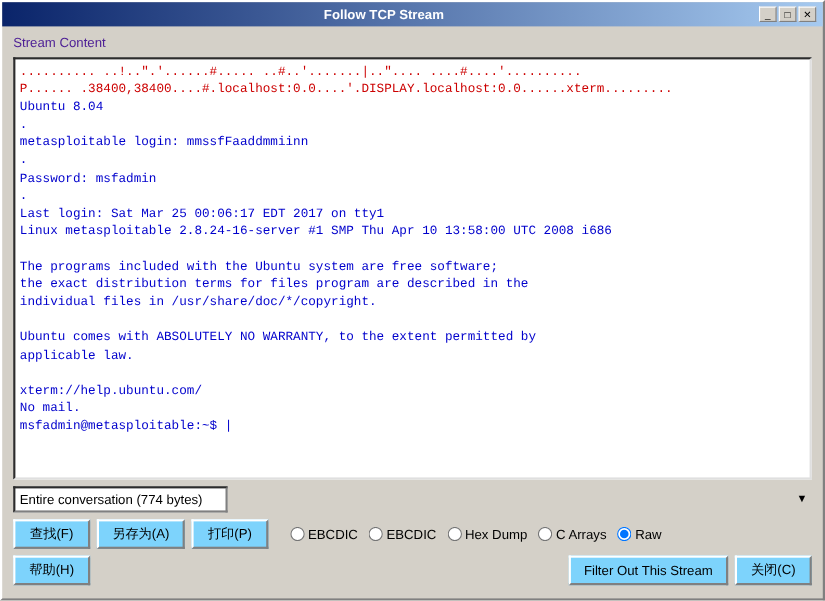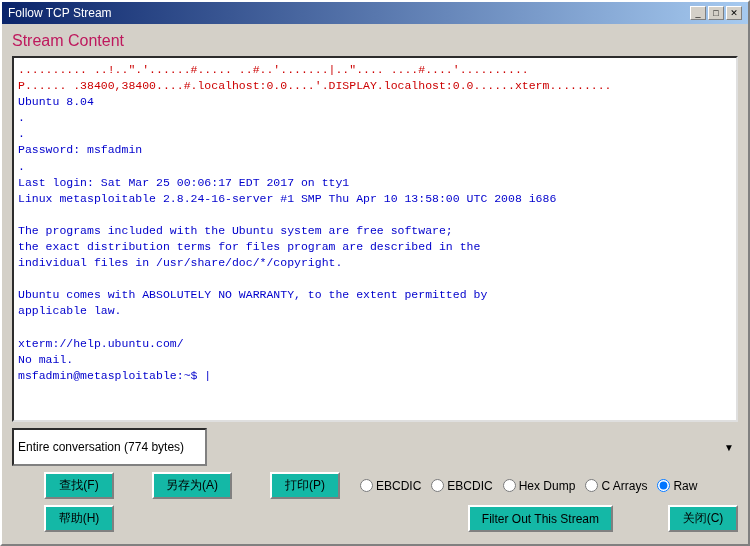--- a/index.html
+++ b/index.html
@@ -25,24 +25,24 @@
       background: linear-gradient(to right, #0a246a, #a6caf0);
       color: white;
       padding: 3px 6px;
       display: flex;
       align-items: center;
       justify-content: space-between;
       height: 22px;
       flex-shrink: 0;
     }
     .title-bar-text {
-      font-weight: normal;
-      font-size: 12px;
-      flex: 1;
-      text-align: left;
+      font-weight: bold;
+      font-size: 12px;
+      flex: 1;
+      text-align: center;
     }
     .title-bar-buttons {
       display: flex;
       gap: 2px;
     }
     .title-btn {
       width: 16px;
       height: 14px;
       background: #d4d0c8;
       border: 1px solid #808080;
@@ -56,22 +56,22 @@
       color: #000;
     }
     .content-area {
       padding: 8px 10px;
       flex: 1;
       display: flex;
       flex-direction: column;
       gap: 6px;
     }
     .stream-label {
-      font-size: 16px;
-      color: #be185d;
+      font-size: 12px;
+      color: #4c1d95;
     }
     .stream-content {
       flex: 1;
       background: white;
       border: 2px inset #808080;
       border-top-color: #808080;
       border-left-color: #808080;
       border-right-color: #dfdfdf;
       border-bottom-color: #dfdfdf;
       overflow: auto;
@@ -81,21 +81,21 @@
       line-height: 1.4;
     }
     .line-red { color: #cc0000; }
     .line-blue { color: #0000cc; }
     .dropdown-row {
       display: flex;
       align-items: center;
     }
     .dropdown-select {
       flex: 1;
-      height: 38px;
+      height: 24px;
       background: white;
       border: 2px inset #808080;
       font-size: 12px;
       padding: 0 4px;
       appearance: none;
       -webkit-appearance: none;
       cursor: pointer;
       padding-right: 20px;
       position: relative;
     }
@@ -126,46 +126,45 @@
       align-items: center;
       gap: 3px;
       font-size: 12px;
       cursor: pointer;
     }
     .radio-label input[type="radio"] {
       margin: 0;
       cursor: pointer;
     }
     .win-btn {
-      background: #14b8a6;
+      background: #7dd3fc;
       border: 2px solid;
       border-top-color: #ffffff;
       border-left-color: #ffffff;
       border-right-color: #808080;
       border-bottom-color: #808080;
       padding: 3px 12px;
       font-size: 12px;
       cursor: pointer;
       min-width: 70px;
       text-align: center;
-      margin-left: 32px;
     }
     .bottom-row {
       display: flex;
       align-items: center;
       justify-content: space-between;
       padding-bottom: 4px;
     }
     .bottom-left {
       display: flex;
       gap: 6px;
     }
     .bottom-right {
       display: flex;
-      gap: 23px;
+      gap: 6px;
     }
   </style>
 </head>
 <body>
 
 <div class="window">
 
   <div class="title-bar">
     <div class="title-bar-text">Follow TCP Stream</div>
     <div class="title-bar-buttons">
@@ -176,20 +175,21 @@
   </div>
 
   <div class="content-area">
     <div class="stream-label">Stream Content</div>
 
     <div class="stream-content" id="stream-box">
     <div class="line-red">.......... ..!..".'......#..... ..#..'.......|..".... ....#....'..........</div>
         <div class="line-red">P...... .38400,38400....#.localhost:0.0....'.DISPLAY.localhost:0.0......xterm.........</div>
         <div class="line-blue">Ubuntu 8.04</div>
         <div class="line-blue">.</div>
+        <div class="line-blue">metasploitable login: mmssfFaaddmmiinn</div>
         <div class="line-blue">.</div>
         <div class="line-blue">Password: msfadmin</div>
         <div class="line-blue">.</div>
         <div class="line-blue">Last login: Sat Mar 25 00:06:17 EDT 2017 on tty1</div>
         <div class="line-blue">Linux metasploitable 2.8.24-16-server #1 SMP Thu Apr 10 13:58:00 UTC 2008 i686</div>
         <div class="line-blue">&nbsp;</div>
         <div class="line-blue">The programs included with the Ubuntu system are free software;</div>
         <div class="line-blue">the exact distribution terms for files program are described in the</div>
         <div class="line-blue">individual files in /usr/share/doc/*/copyright.</div>
         <div class="line-blue">&nbsp;</div>

